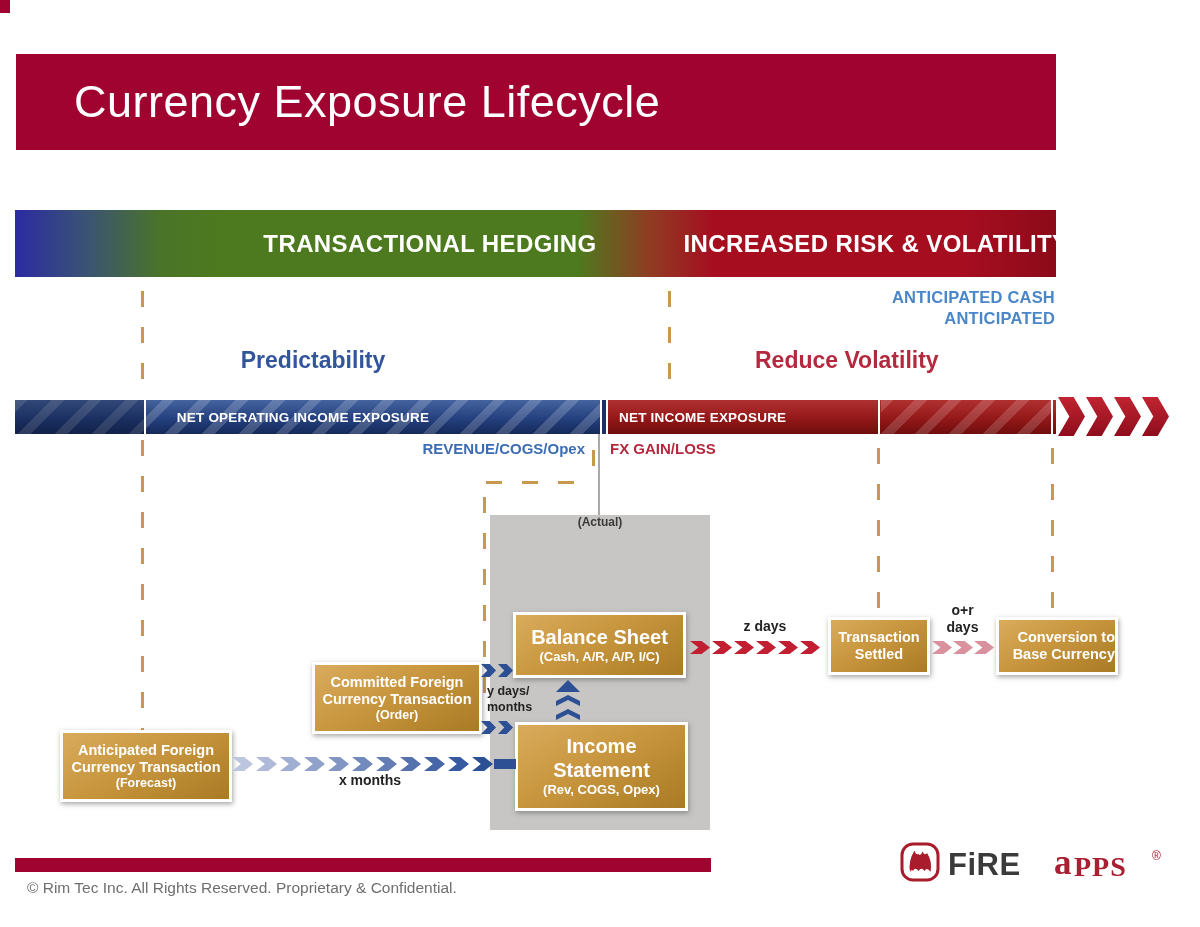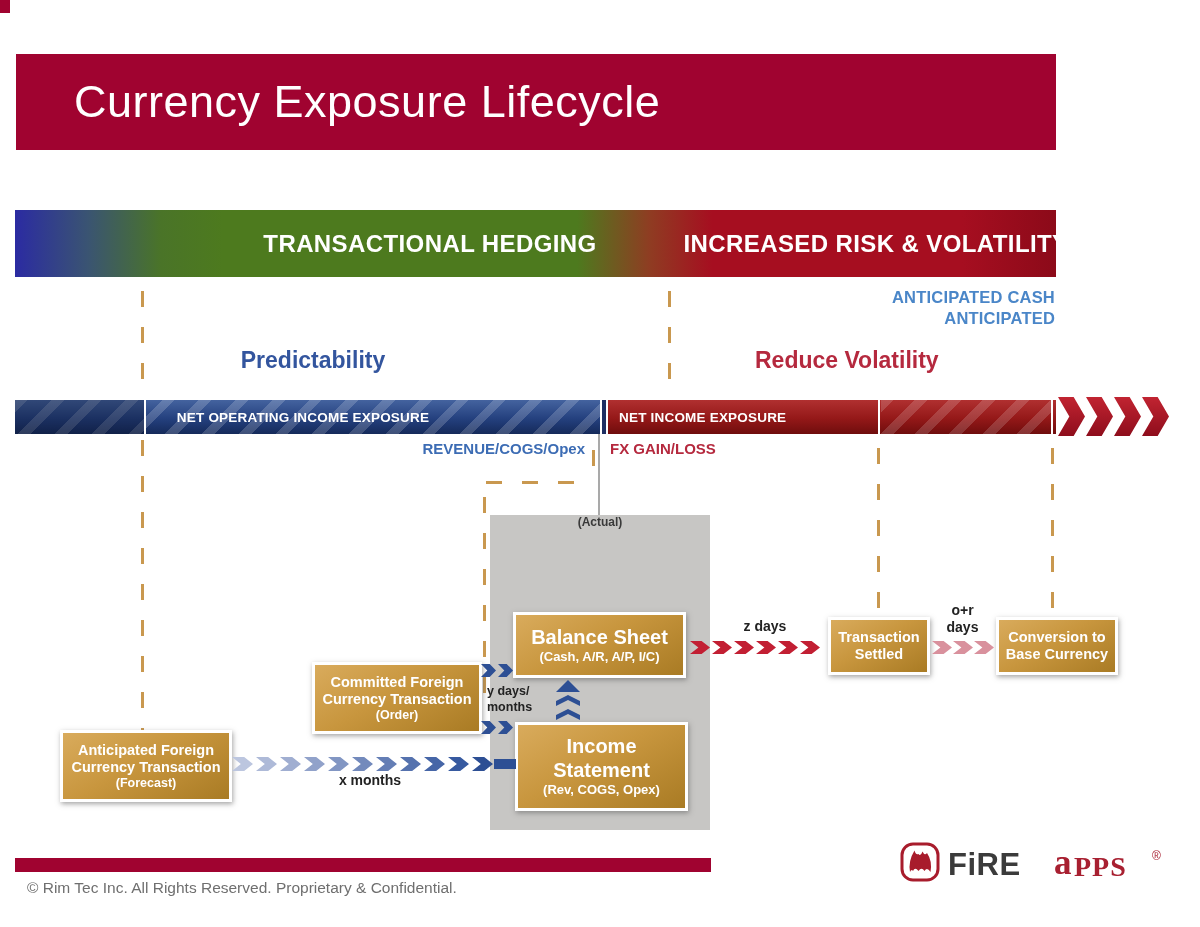--- a/index.html
+++ b/index.html
@@ -102,21 +102,21 @@
   #balance-sheet .t{font-size:20px;} #balance-sheet .s{font-size:13px;}
   #income-statement{left:515px;top:722px;width:173px;height:89px;}
   #income-statement .t{font-size:20px;max-width:130px;margin:0 auto;}
   #income-statement .s{font-size:13px;}
   #committed-box{left:312px;top:662px;width:170px;height:72px;}
   #committed-box .t,#anticipated-box .t{font-size:14.5px;}
   #committed-box .s,#anticipated-box .s{font-size:12.5px;}
   #anticipated-box{left:60px;top:730px;width:172px;height:72px;}
   #settled-box{left:828px;top:617px;width:102px;height:58px;}
   #settled-box .t,#conversion-box .t{font-size:14.5px;}
-  #conversion-box{left:996px;top:617px;width:122px;height:58px;}
+  #conversion-box{left:996px;top:617px;width:122px;height:58px;text-align:right;}
 
   
   .dur{color:#222;font-size:14px;font-weight:600;text-align:center;line-height:17px;}
   #x-months-label{left:330px;top:772px;width:80px;}
   #y-days-label{left:487px;top:683px;width:55px;text-align:left;font-size:12.5px;line-height:16px;}
   #z-days-label{left:730px;top:618px;width:70px;}
   #or-days-label{left:940px;top:602px;width:45px;}
 
   
   #footer-bar{left:15px;top:858px;width:696px;height:14px;background:#a00330;}

